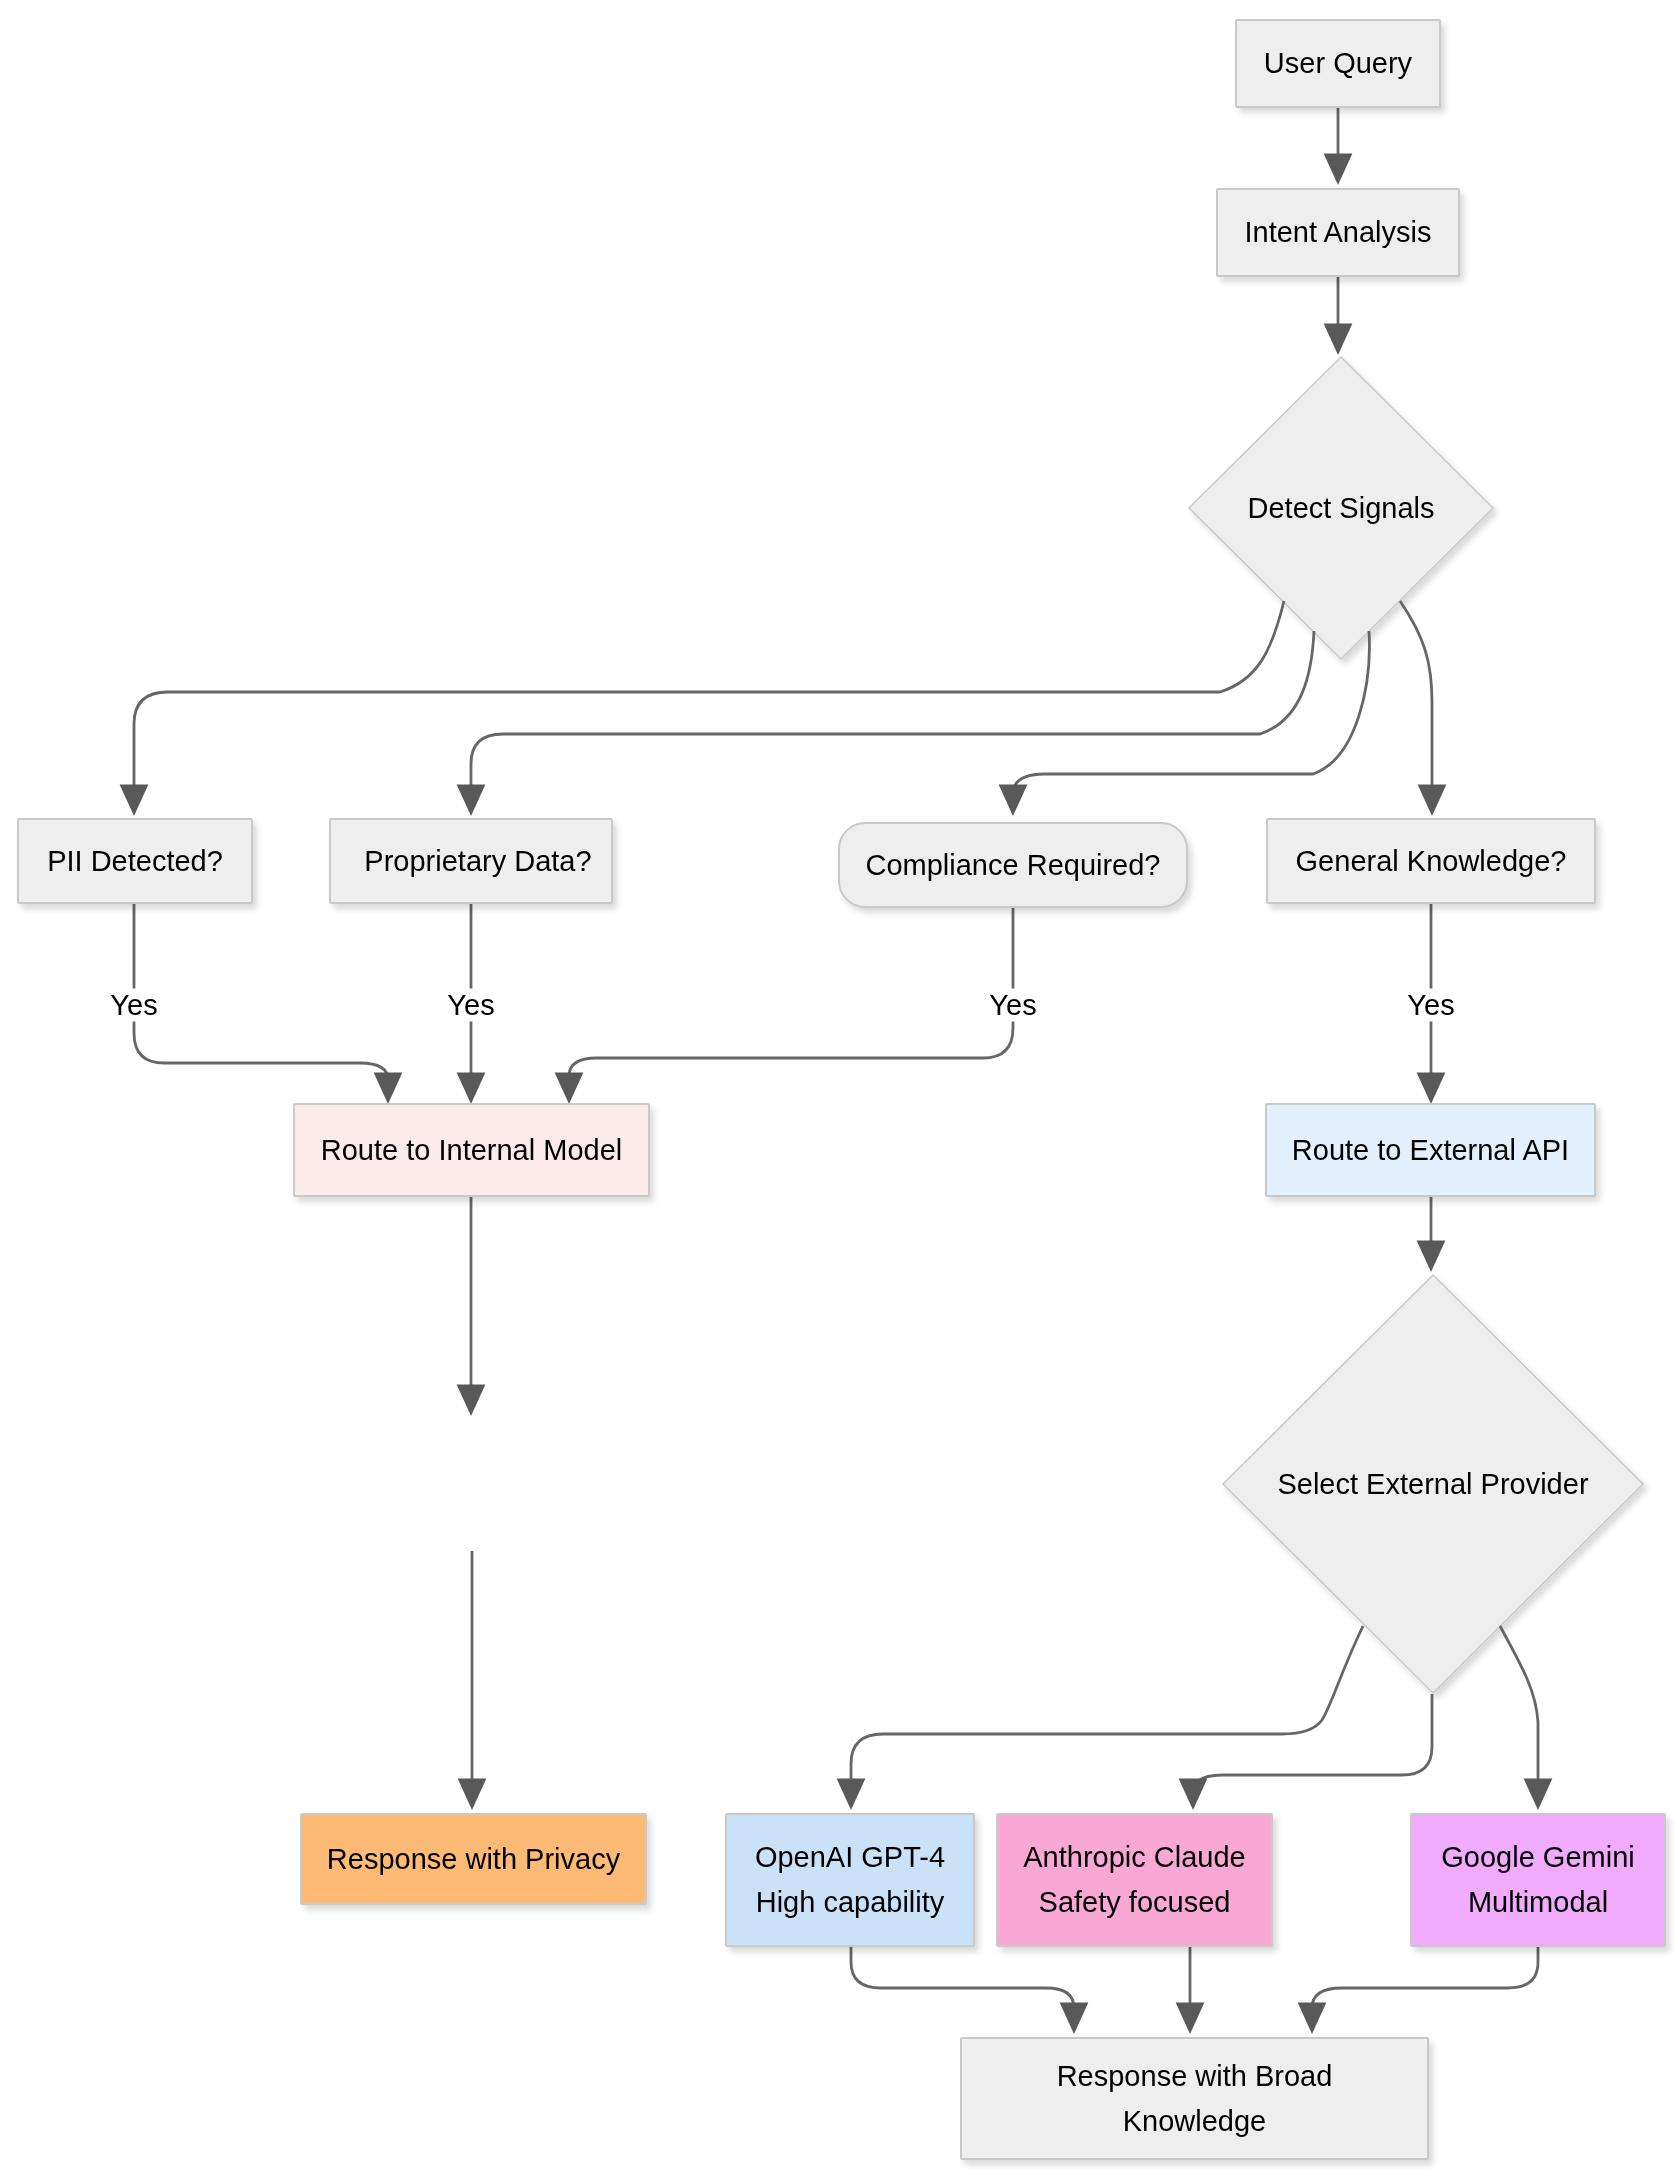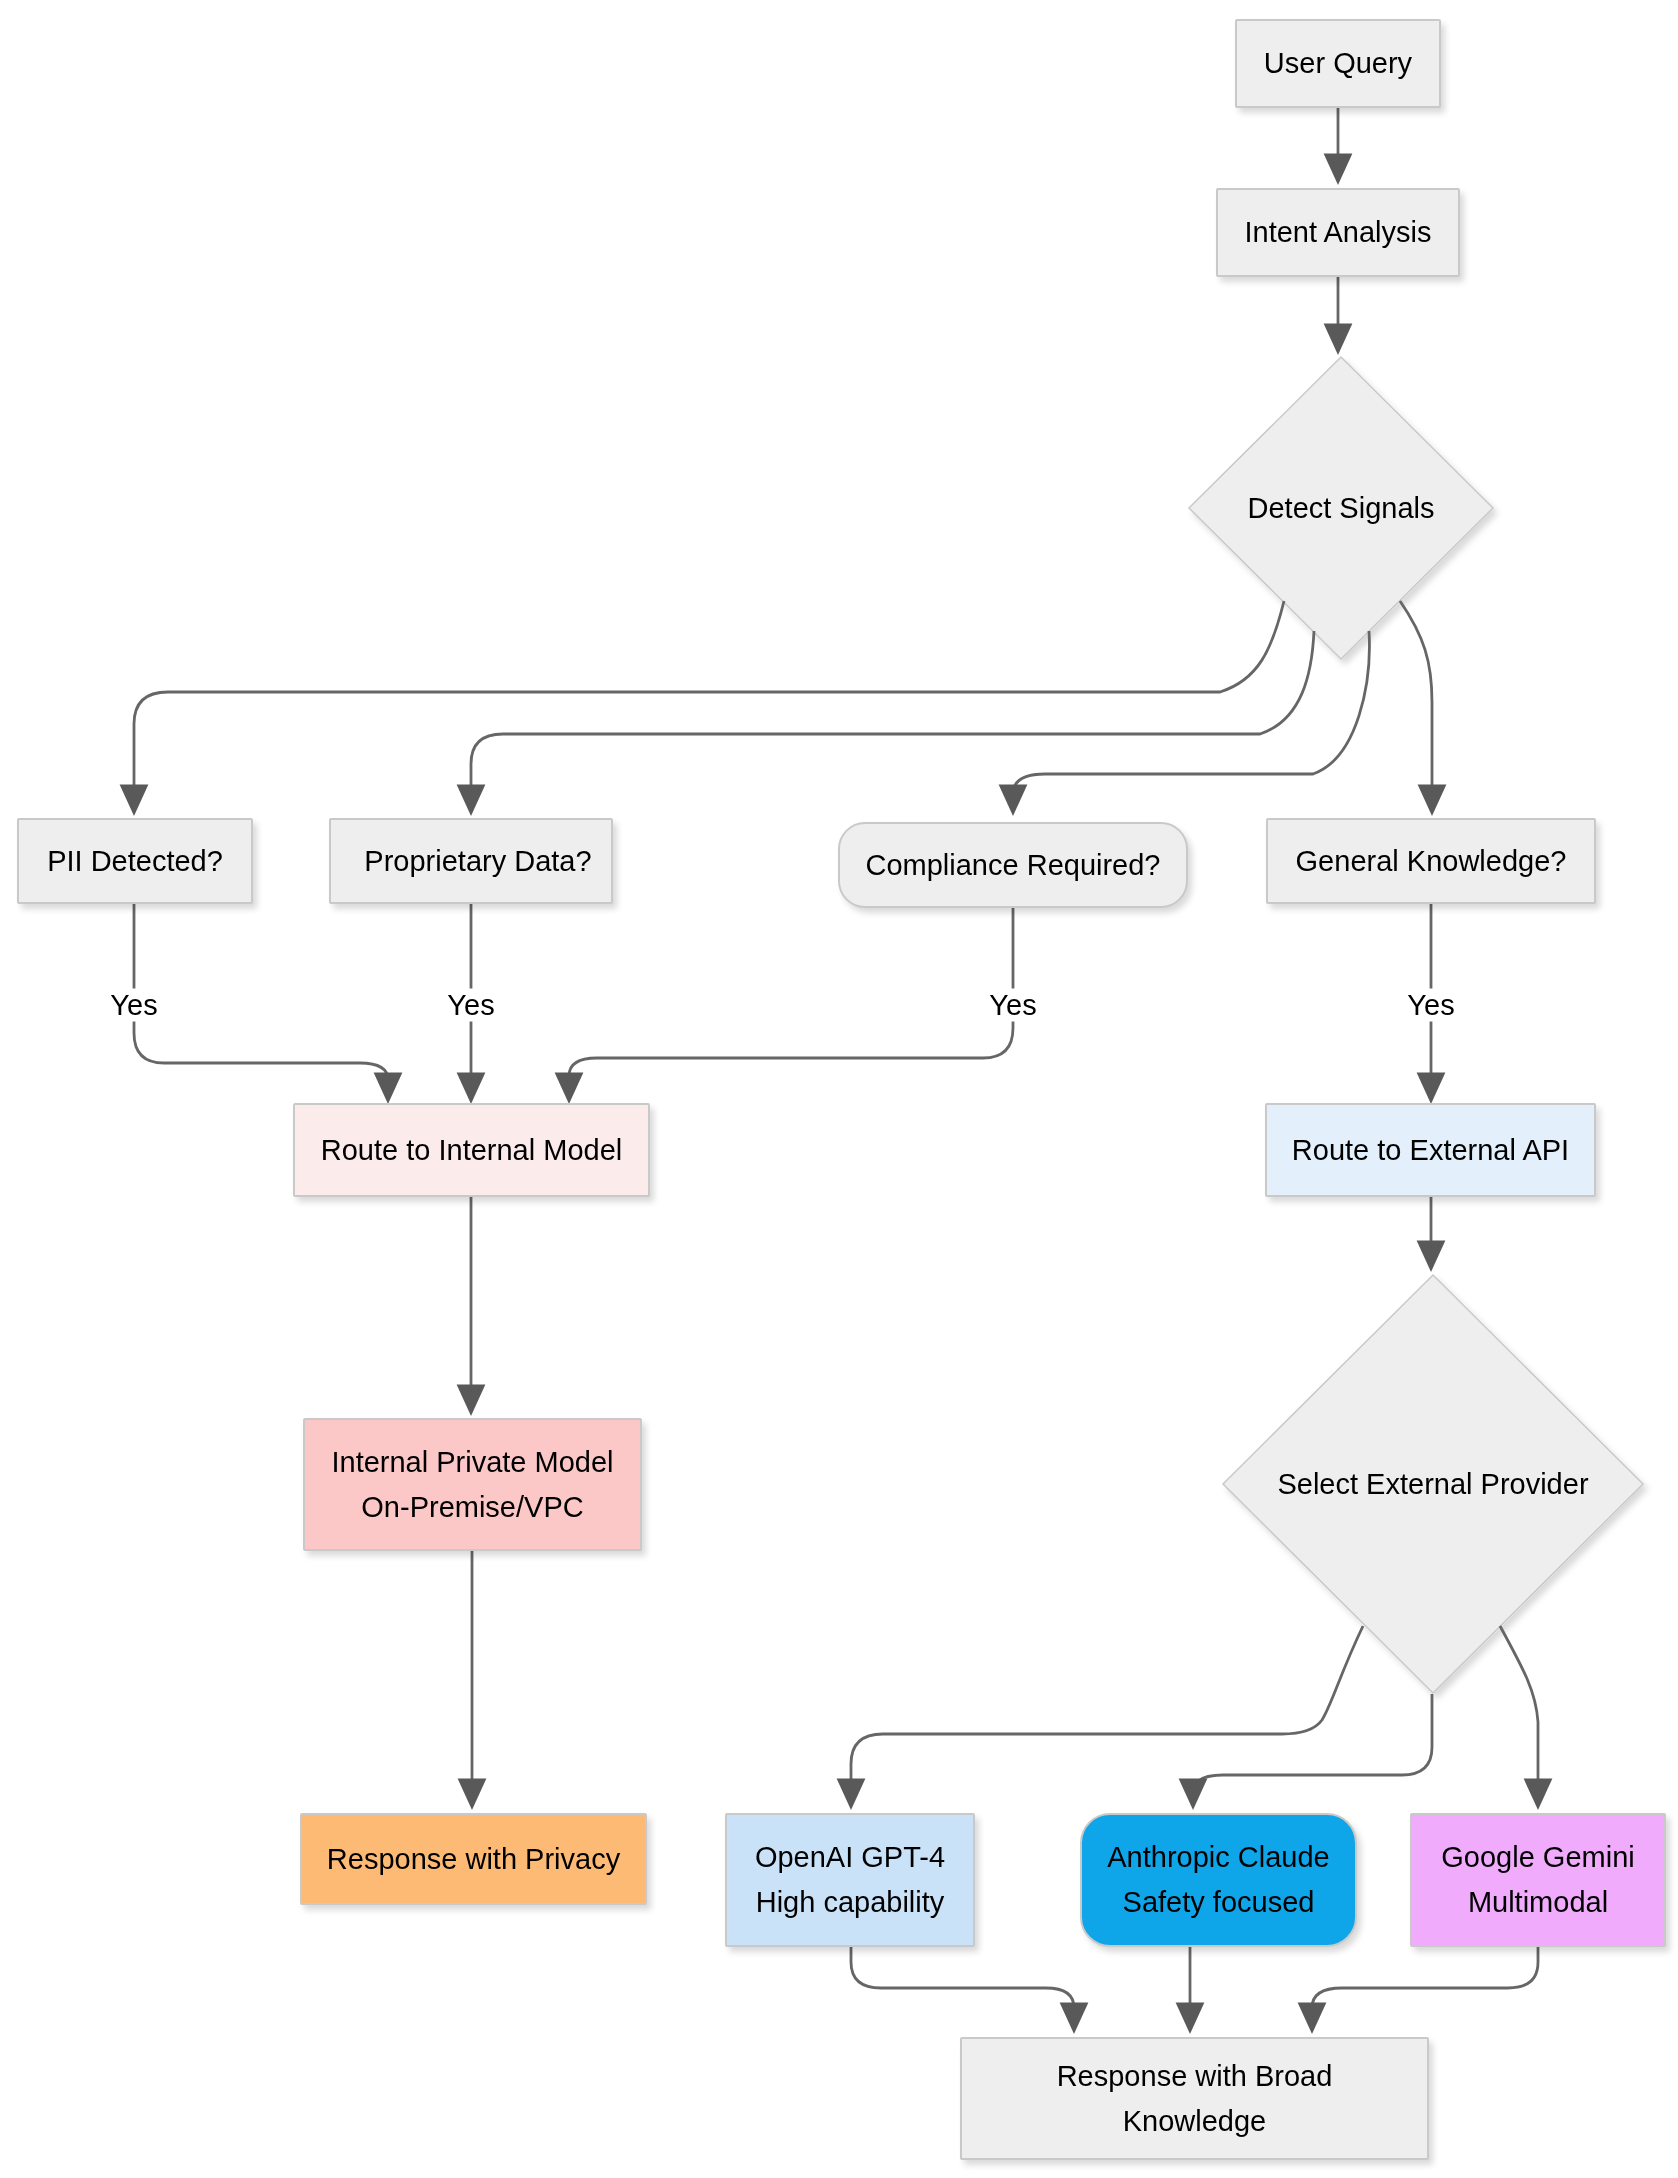--- a/index.html
+++ b/index.html
@@ -89,35 +89,31 @@
   </div>
 
   <div class="node" style="left: 293px; top: 1103px; width: 357px; height: 94px; background: rgb(252, 235, 235);">
     <span class="lbl">Route to Internal Model</span>
   </div>
 
   <div class="node" style="left: 1265px; top: 1103px; width: 331px; height: 94px; background: rgb(227, 240, 251);">
     <span class="lbl">Route to External API</span>
   </div>
 
-  <div class="node" style="left: 303px; top: 1418px; width: 339px; height: 133px; background: rgb(252, 199, 199);">
-    <span class="lbl">Internal Private Model
-On-Premise/VPC</span>
-  </div>
 
   <div class="node" style="left: 300px; top: 1813px; width: 347px; height: 92px; background: #fdba74;">
     <span class="lbl">Response with Privacy</span>
   </div>
 
   <div class="node" style="left: 725px; top: 1813px; width: 250px; height: 134px; background: rgb(201, 226, 248);">
     <span class="lbl">OpenAI GPT-4
 High capability</span>
   </div>
 
-  <div class="node" style="left: 1080px; top: 1813px; width: 277px; height: 134px; background: #0ea5e9; border-radius: 30px;">
+  <div class="node" style="left: 996px; top: 1813px; width: 277px; height: 134px; background: #f9a8d4;">
     <span class="lbl">Anthropic Claude
 Safety focused</span>
   </div>
 
   <div class="node" style="left: 1410px; top: 1813px; width: 256px; height: 134px; background: #f0abfc;">
     <span class="lbl">Google Gemini
 Multimodal</span>
   </div>
 
   <div class="node" style="left: 960px; top: 2037px; width: 469px; height: 123px; background: rgb(238, 238, 238);">

